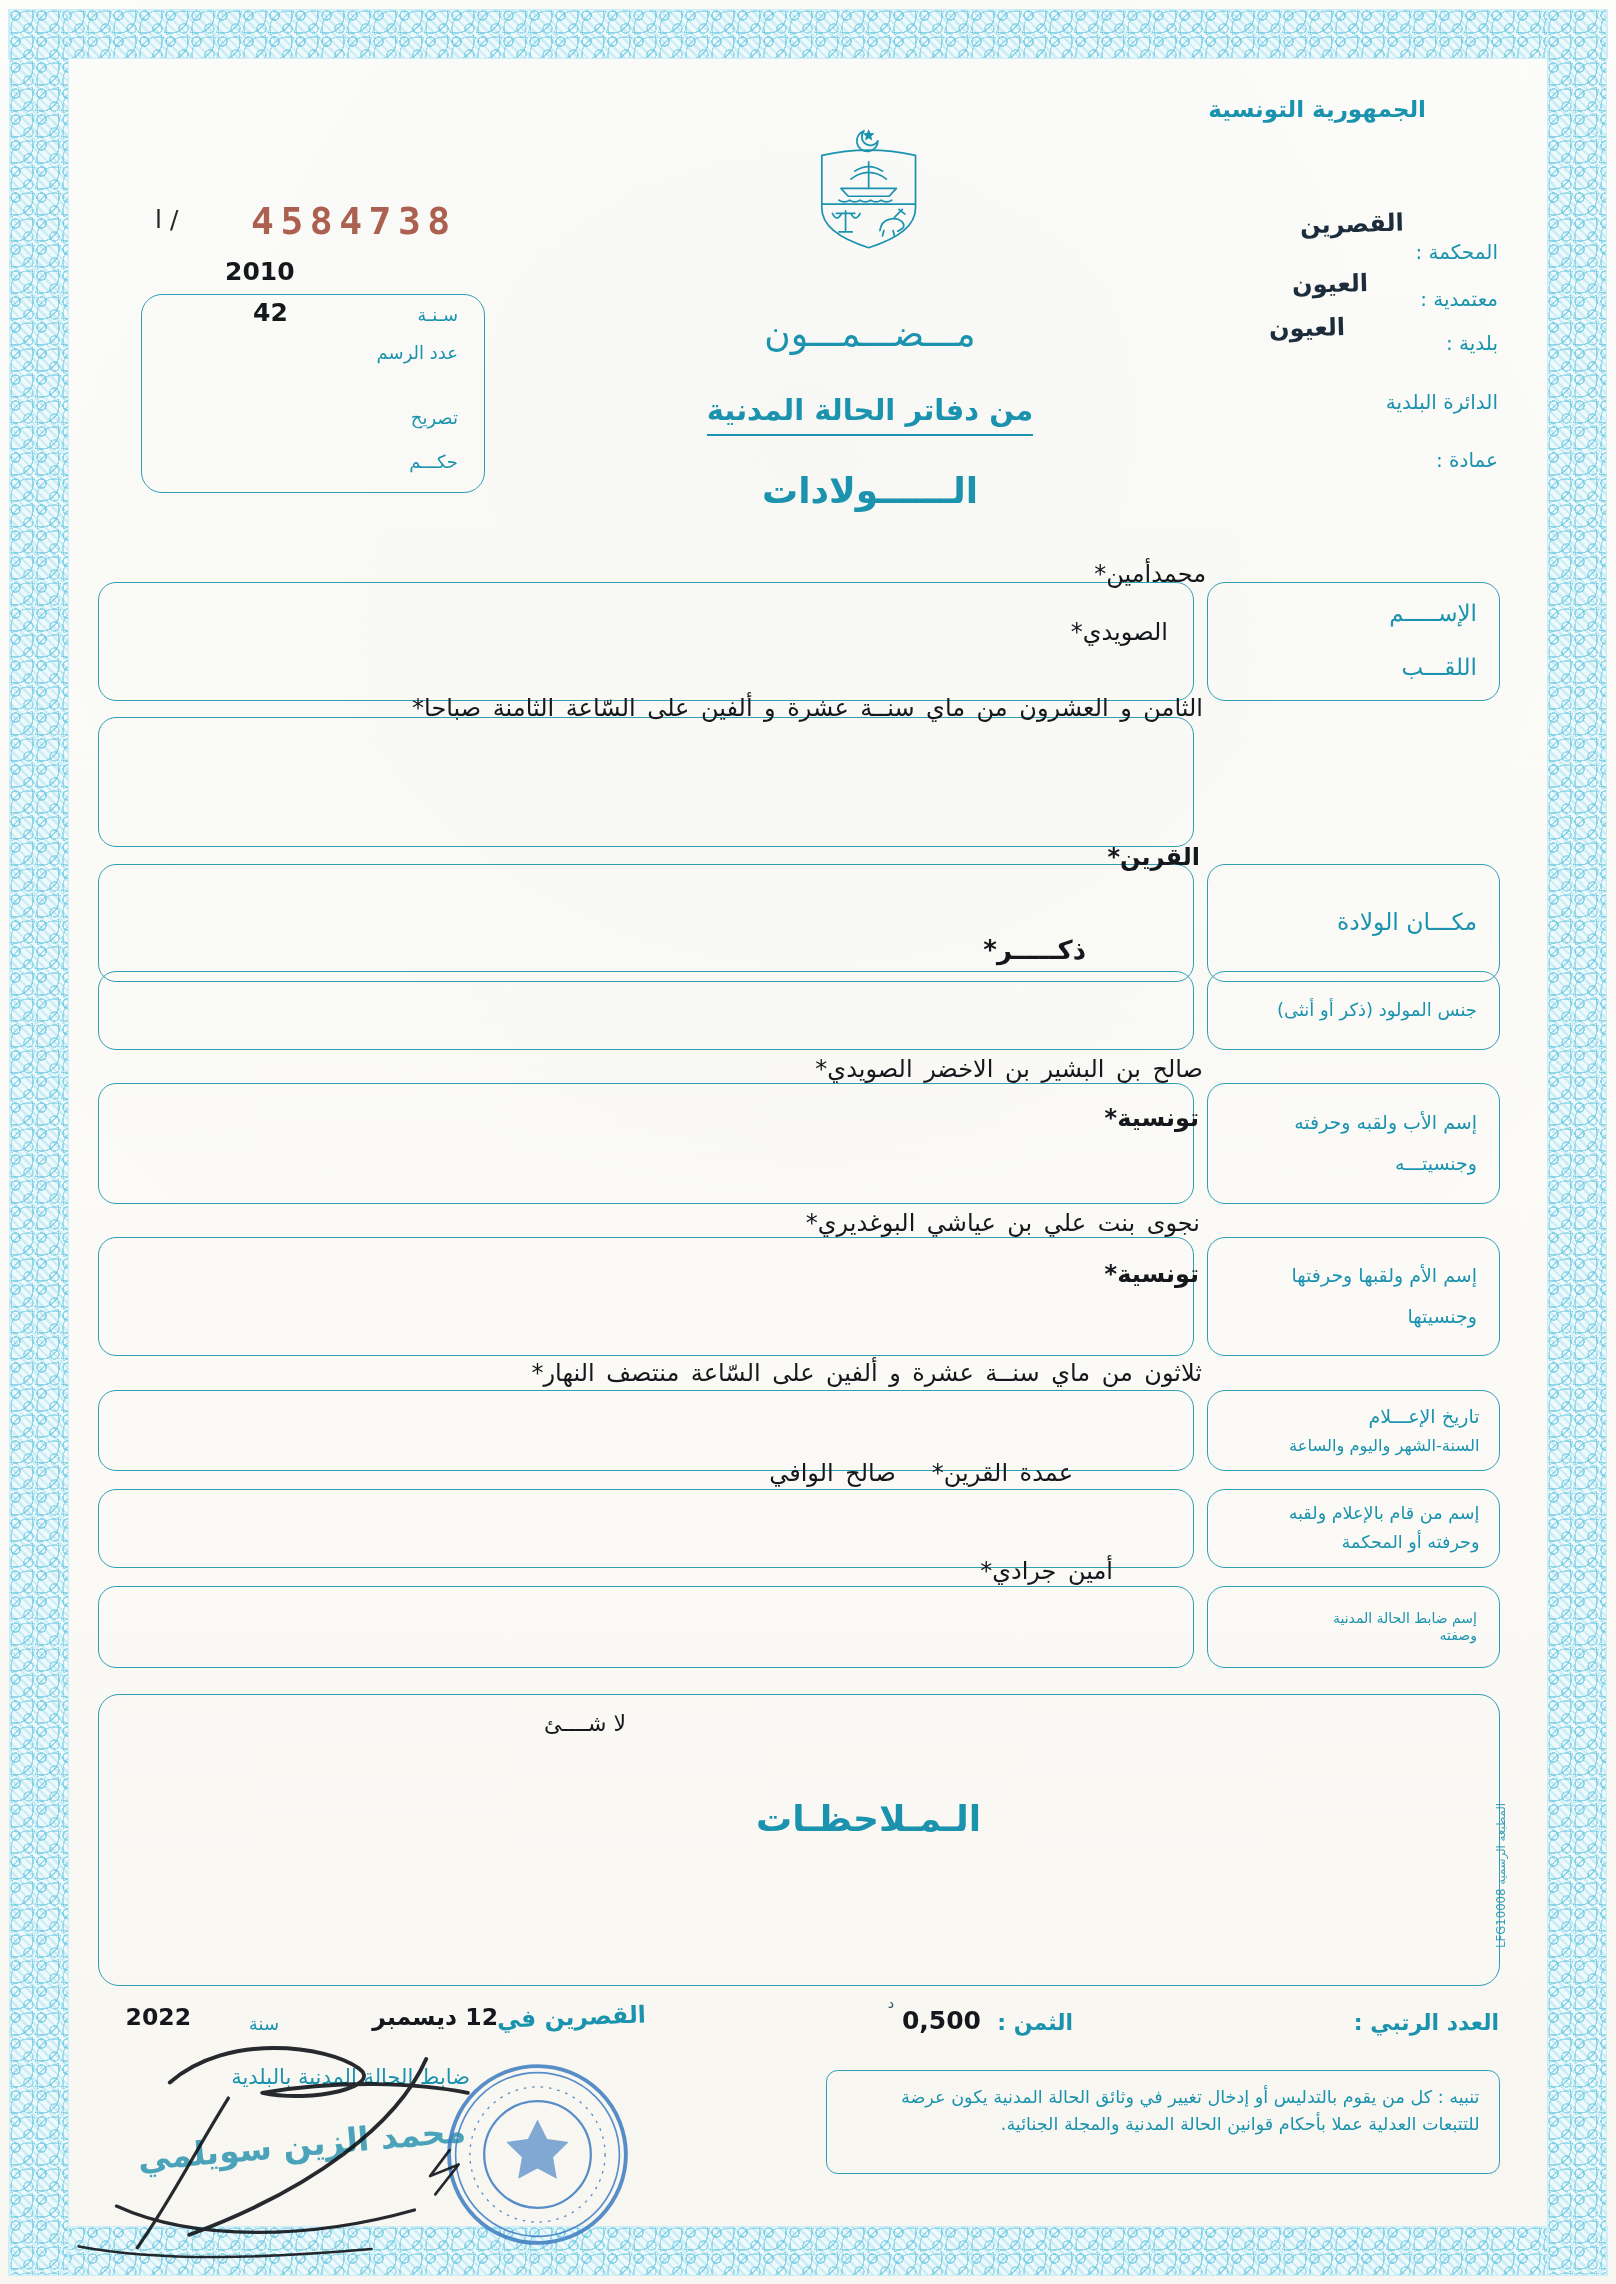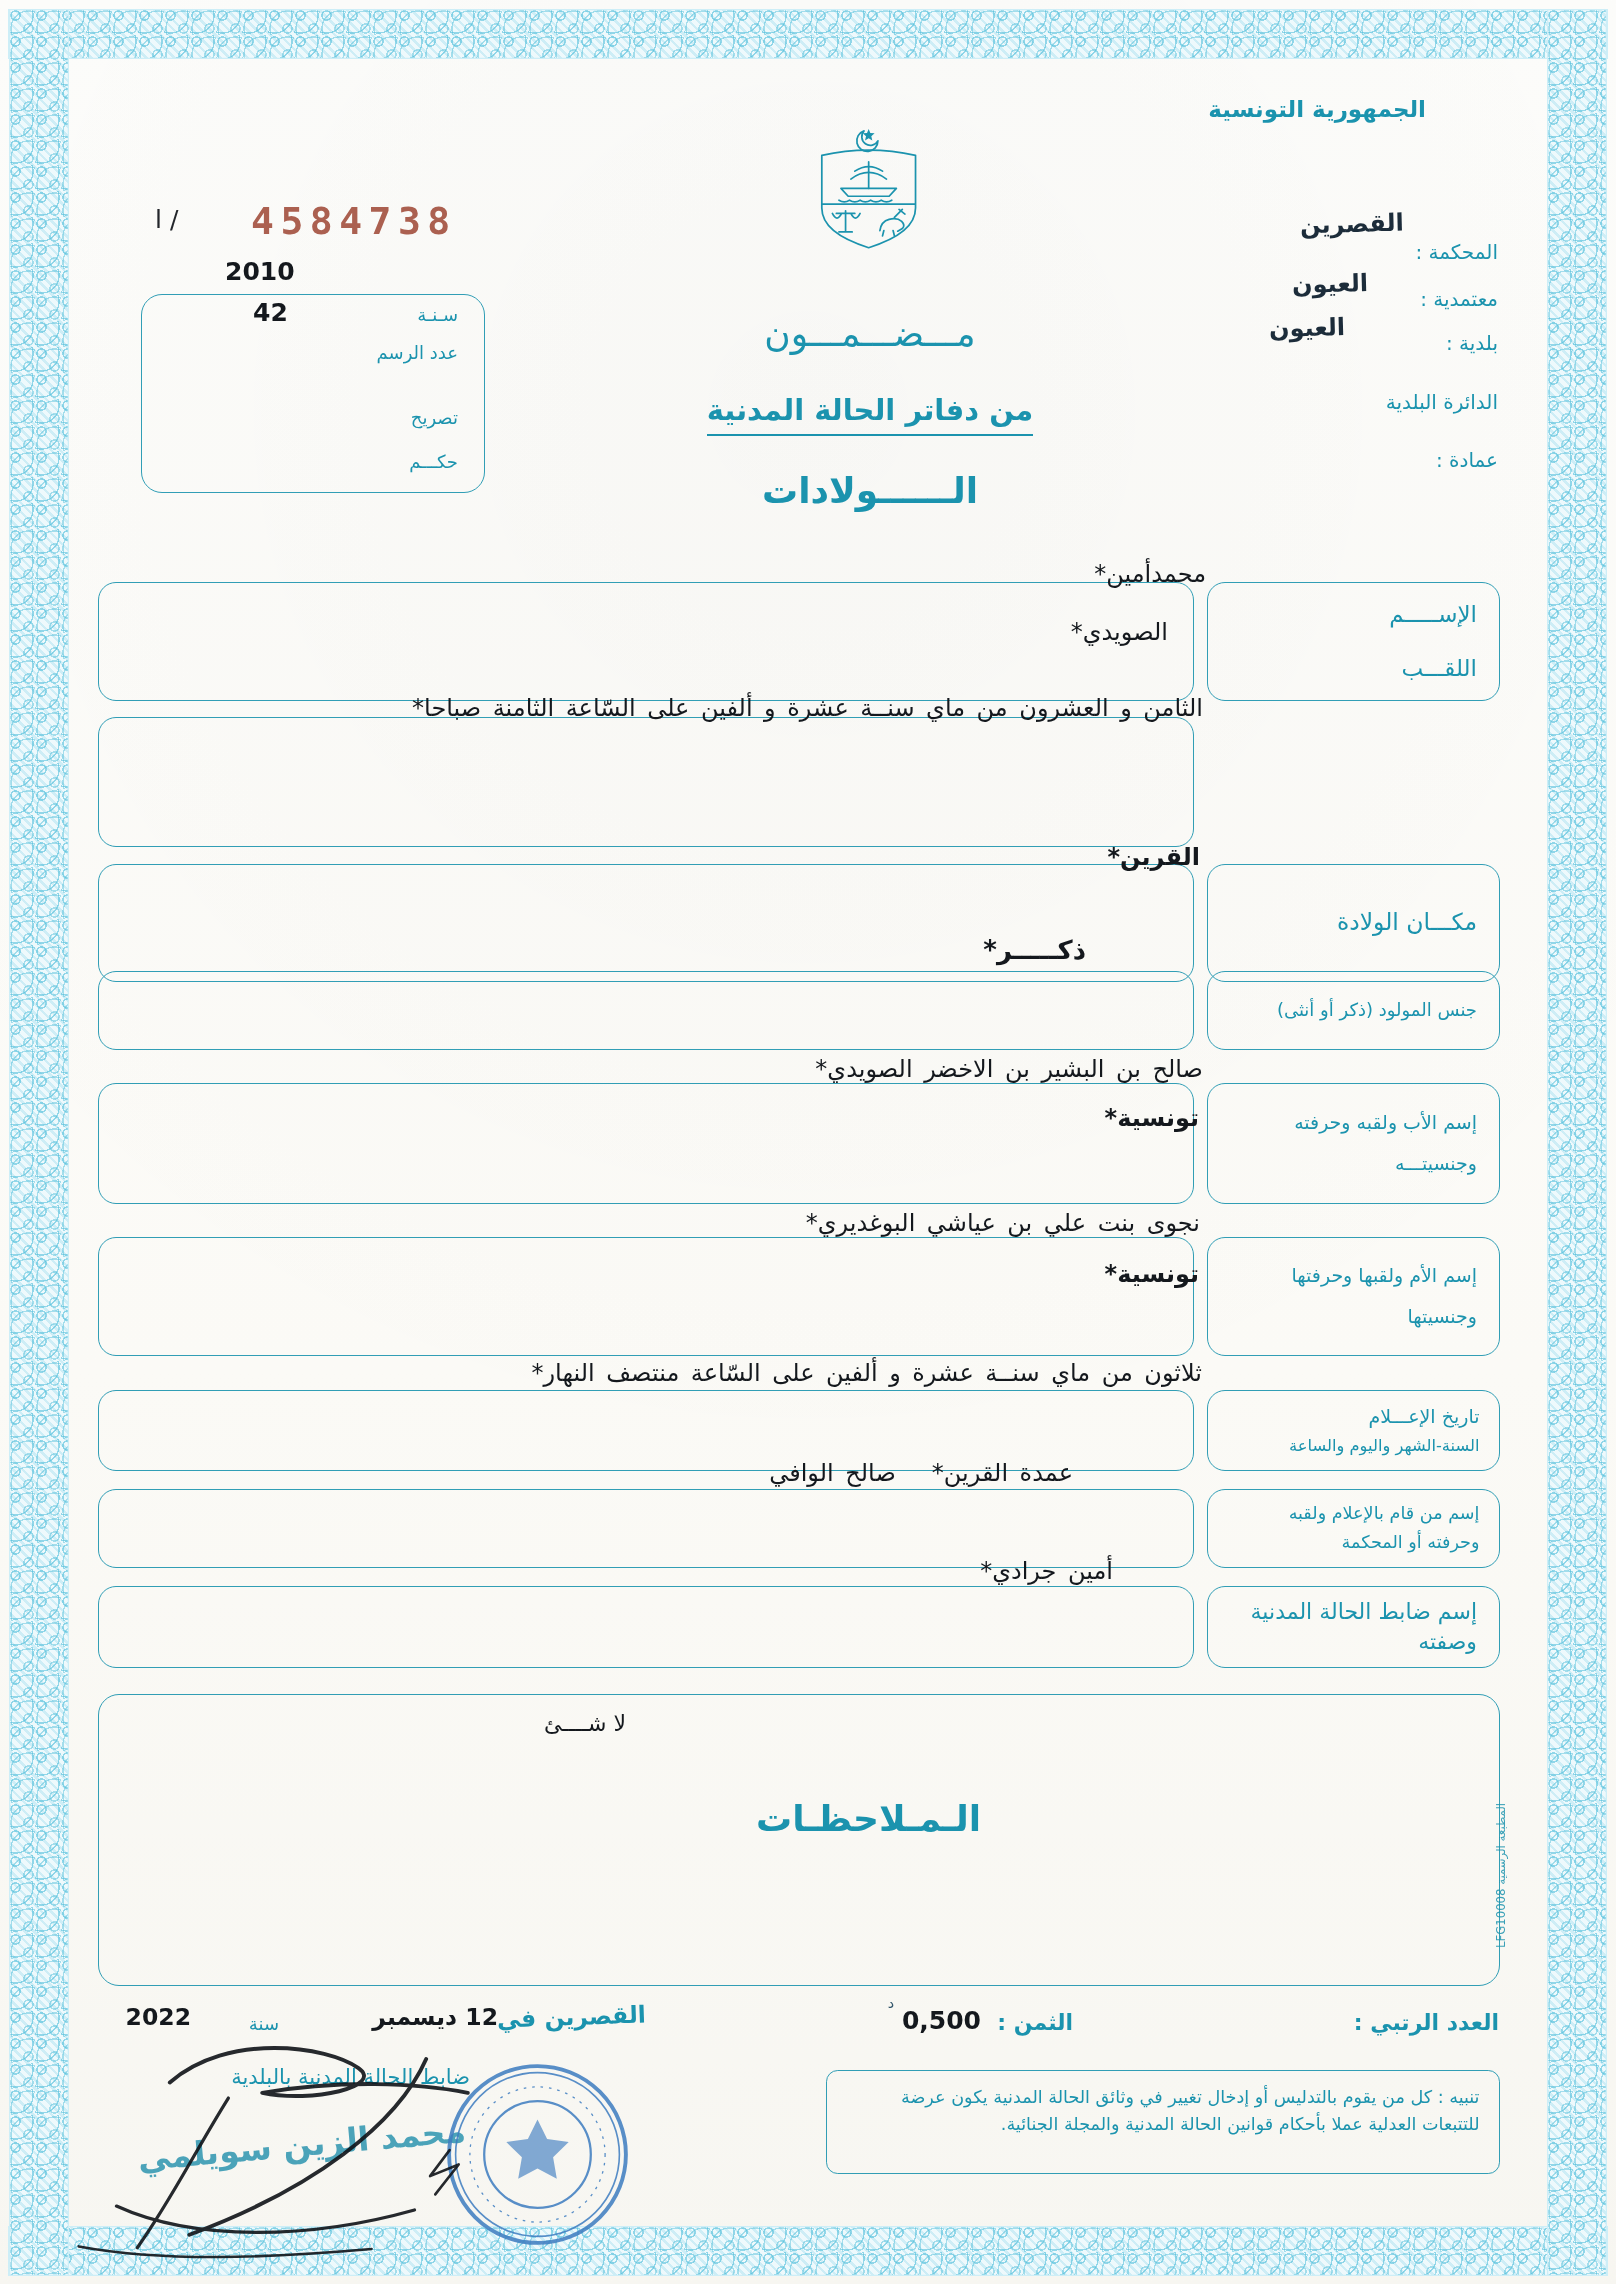--- a/index.html
+++ b/index.html
@@ -61,29 +61,29 @@
   .dis-l{right:118px;top:390px;}
   .omd-l{right:118px;top:448px;}
 
   
   .vbox{position:absolute;left:98px;width:1096px;border:1.6px solid var(--accent-soft);border-radius:18px;}
   .lbox{
     position:absolute;left:1207px;width:293px;border:1.6px solid var(--accent-soft);border-radius:18px;
     display:flex;flex-direction:column;justify-content:space-evenly;padding:9px 22px;
     color:var(--accent);font-size:19px;text-align:right;line-height:1.25;
   }
-  .r1{top:582px;height:119px;} .lbox.r1{justify-content:space-between;padding:17px 22px;font-size:23px;}
+  .r1{top:582px;height:119px;font-family:Liberation Serif, serif;} .lbox.r1{justify-content:space-between;padding:17px 22px;font-size:23px;}
   .r2{top:717px;height:130px;} .lbox.r2{font-size:19.5px;}
   .r3{top:864px;height:118px;} .lbox.r3{justify-content:center;font-size:23.5px;}
   .r4{top:971px;height:79px;} .lbox.r4{justify-content:center;font-size:18px;}
   .r5{top:1083px;height:121px;}
   .r6{top:1237px;height:119px;}
   .r7{top:1390px;height:81px;} .lbox.r7{padding:6.5px 19.5px;}
   .r8{top:1489px;height:79px;} .lbox.r8{font-size:17.6px;padding:5.2px 19.5px;}
-  .r9{top:1586px;height:82px;} .lbox.r9{font-size:22px;}
+  .r9{top:1586px;height:82px;} .lbox.r9{font-size:14px;justify-content:center;}
   .sub{font-size:16.3px;}
 
   .val{position:absolute;font-size:24px;color:var(--ink);white-space:nowrap;direction:rtl;word-spacing:3.9px;}
   .v-first{right:410px;top:560px;}
   .v-last{right:448px;top:618px;}
   .v-bdate{right:413px;top:694px;}
   .v-place{right:416px;top:843px;font-weight:bold;}
   .v-sex{right:530px;top:935px;font-size:26px;font-weight:bold;}
   .v-father{right:413px;top:1055px;}
   .v-father-nat{right:417px;top:1104px;font-weight:bold;}

